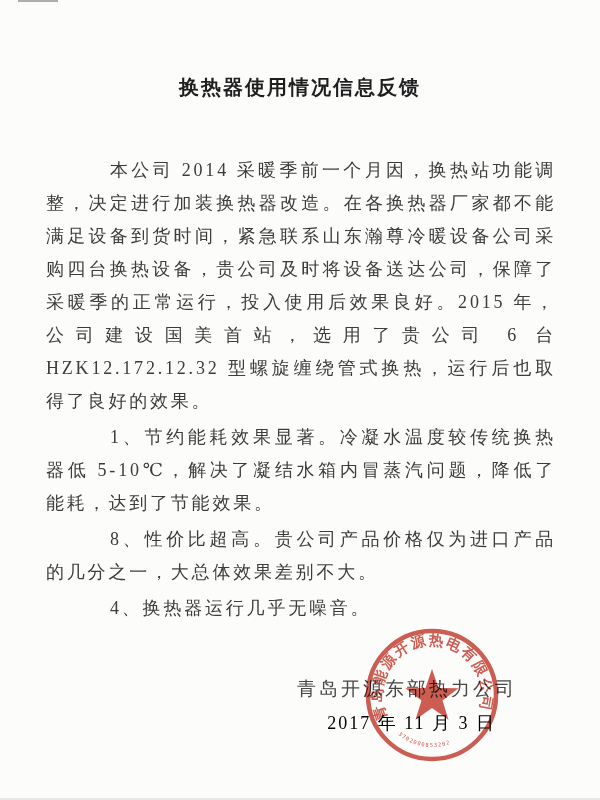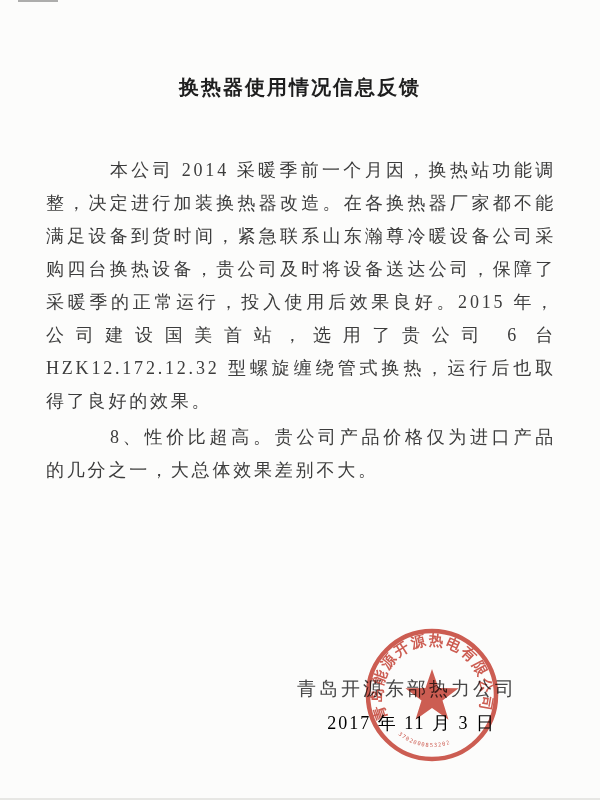--- a/index.html
+++ b/index.html
@@ -58,21 +58,23 @@
 <body>
 
 <div class="page">
 
   <div class="artifact-top"></div>
 
   <div class="doc-title">换热器使用情况信息反馈</div>
 
   <div class="content">
     <p>本公司 2014 采暖季前一个月因，换热站功能调整，决定进行加装换热器改造。在各换热器厂家都不能满足设备到货时间，紧急联系山东瀚尊冷暖设备公司采购四台换热设备，贵公司及时将设备送达公司，保障了采暖季的正常运行，投入使用后效果良好。2015 年，公司建设国美首站，选用了贵公司 6 台 HZK12.172.12.32 型螺旋缠绕管式换热，运行后也取得了良好的效果。</p>
+    <p>1、节约能耗效果显著。冷凝水温度较传统换热器低 5-10℃，解决了凝结水箱内冒蒸汽问题，降低了能耗，达到了节能效果。</p>
     <p>8、性价比超高。贵公司产品价格仅为进口产品的几分之一，大总体效果差别不大。</p>
+    <p>4、换热器运行几乎无噪音。</p>
   </div>
 
   <div class="signature">青岛开源东部热力公司</div>
 
   <div class="sig-date">2017 年 11 月 3 日</div>
 
   <div class="stamp">
     <svg viewBox="0 0 150 150" xmlns="http://www.w3.org/2000/svg">
       <circle cx="75" cy="75" r="64" fill="none" stroke-width="4.5" stroke="#c9473b"></circle>
 

